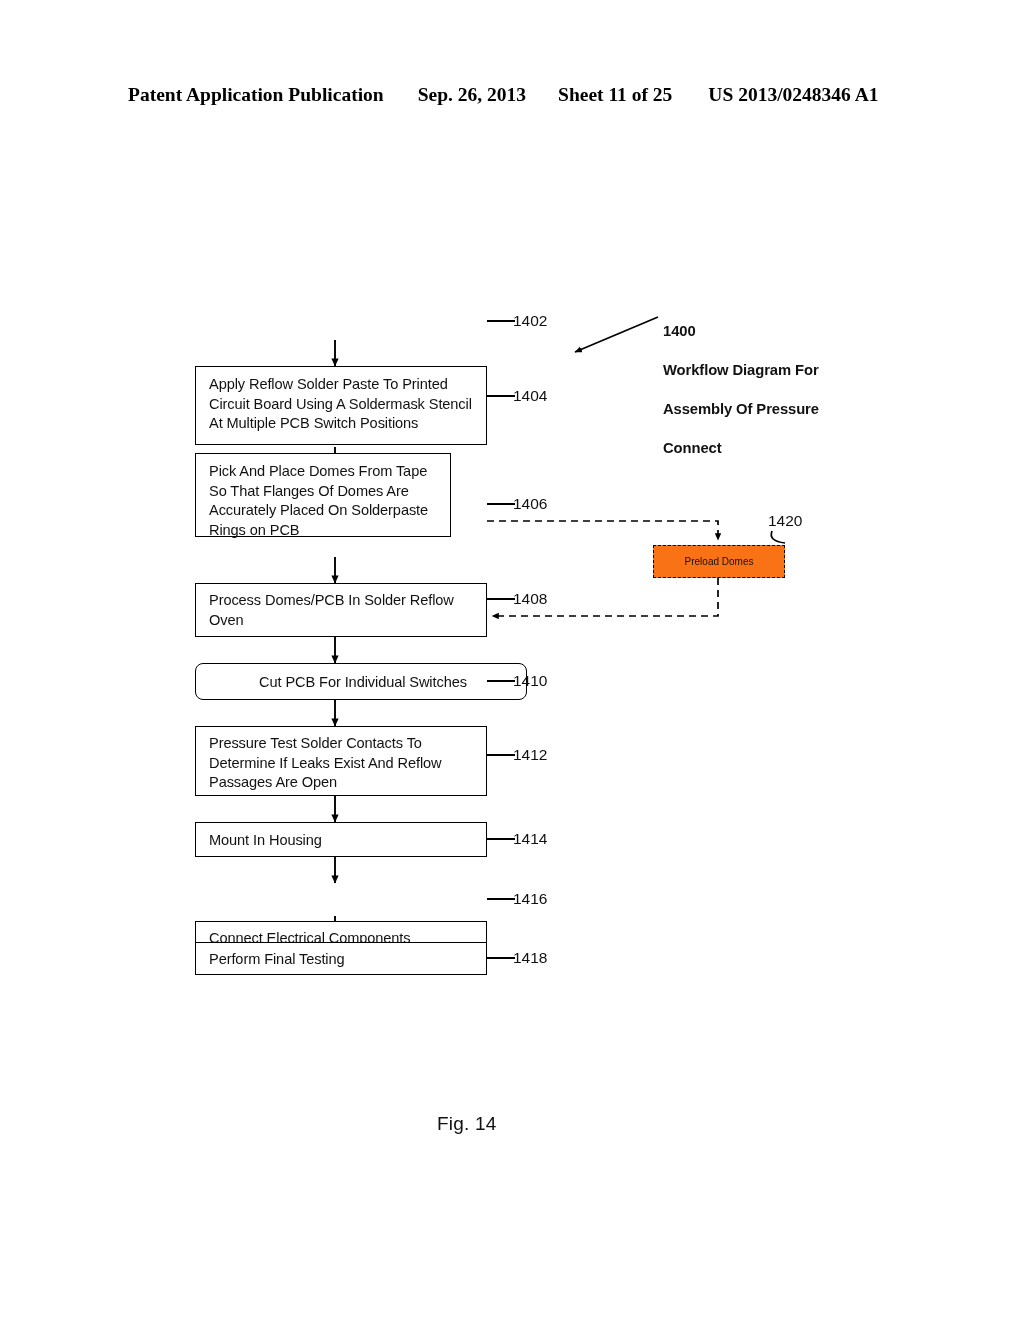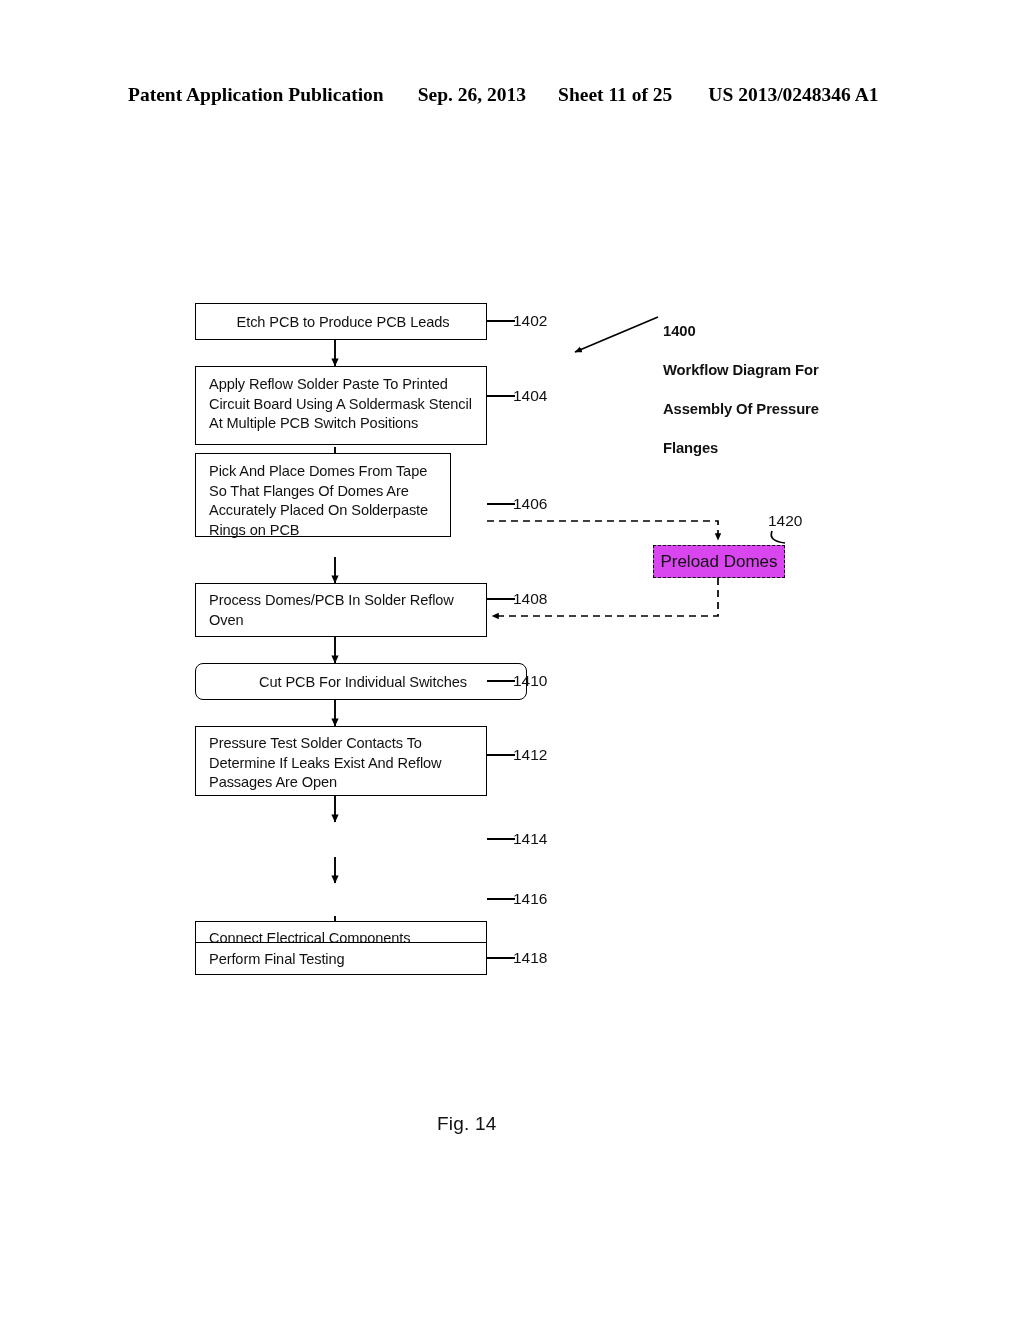--- a/index.html
+++ b/index.html
@@ -90,22 +90,22 @@
     left: 0; top: 0;
     width: 1024px; height: 1320px;
     pointer-events: none;
   }
 
   
   .dbox {
     position: absolute;
     box-sizing: border-box;
     border: 1.7px dashed #000;
-    background: #d946ef;
-    font-size: 17px;
+    background: #f97316;
+    font-size: 10px;
     line-height: 18px;
     color: #111;
     display: flex;
     align-items: center;
     justify-content: center;
   }
 
   
   .callout {
     position: absolute;
@@ -166,23 +166,20 @@
 
     <path d="M487,521 L718,521 L718,540" stroke="#000" stroke-width="1.7" fill="none" stroke-dasharray="7,5" marker-end="url(#ahs)"></path>
 
     <path d="M718,578 L718,616 L492,616" stroke="#000" stroke-width="1.7" fill="none" stroke-dasharray="7,5" marker-end="url(#ahs)"></path>
 
     <path d="M658,317 L575,352" stroke="#000" stroke-width="1.7" fill="none" marker-end="url(#ahs)"></path>
 
     <path d="M772,531 Q768,541 785,543" stroke="#000" stroke-width="1.7" fill="none"></path>
   </svg>
 
-  <div class="fbox center" style="left:195px; top:303px; width:292px; height:37px;">
-    <div class="txt" style="top:9px;">Etch PCB to Produce PCB Leads</div>
-  </div>
   <div class="leader" style="left:487px; top:320px; width:28px;"></div>
   <div class="refnum" style="left:513px; top:313px;">1402</div>
 
   <div class="fbox" style="left:195px; top:366px; width:292px; height:79px;">
     <div class="txt" style="top:8px;">Apply Reflow Solder Paste To Printed Circuit Board Using A Soldermask Stencil At Multiple PCB Switch Positions</div>
   </div>
   <div class="leader" style="left:487px; top:395px; width:28px;"></div>
   <div class="refnum" style="left:513px; top:388px;">1404</div>
 
   <div class="fbox" style="left:195px; top:453px; width:256px; height:84px;">
@@ -202,20 +199,23 @@
   </div>
   <div class="leader" style="left:487px; top:680px; width:28px;"></div>
   <div class="refnum" style="left:513px; top:673px;">1410</div>
 
   <div class="fbox" style="left:195px; top:726px; width:292px; height:70px;">
     <div class="txt" style="top:7px;">Pressure Test Solder Contacts To Determine If Leaks Exist And Reflow Passages Are Open</div>
   </div>
   <div class="leader" style="left:487px; top:754px; width:28px;"></div>
   <div class="refnum" style="left:513px; top:747px;">1412</div>
 
+  <div class="fbox" style="left:195px; top:822px; width:292px; height:35px;">
+    <div class="txt" style="top:8px;">Mount In Housing</div>
+  </div>
   <div class="leader" style="left:487px; top:838px; width:28px;"></div>
   <div class="refnum" style="left:513px; top:831px;">1414</div>
 
   <div class="fbox" style="left:195px; top:921px; width:292px; height:42px;">
     <div class="txt" style="top:7px;">Connect Electrical Components</div>
   </div>
   <div class="leader" style="left:487px; top:898px; width:28px;"></div>
   <div class="refnum" style="left:513px; top:891px;">1416</div>
 
   <div class="fbox" style="left:195px; top:942px; width:292px; height:33px;">
@@ -226,18 +226,18 @@
 
   <div class="dbox" style="left:653px; top:545px; width:132px; height:33px;">
     <span>Preload Domes</span>
   </div>
   <div class="refnum" style="left:768px; top:513px;">1420</div>
 
   <div class="callout" style="left:663px; top:303px;">
     <div>1400</div>
     <div>Workflow Diagram For</div>
     <div>Assembly Of Pressure</div>
-    <div>Flanges</div>
+    <div>Connect</div>
   </div>
 
   <div class="figcaption" style="left:437px; top:1113px;">Fig. 14</div>
 
 </div>
 
 </body></html>

